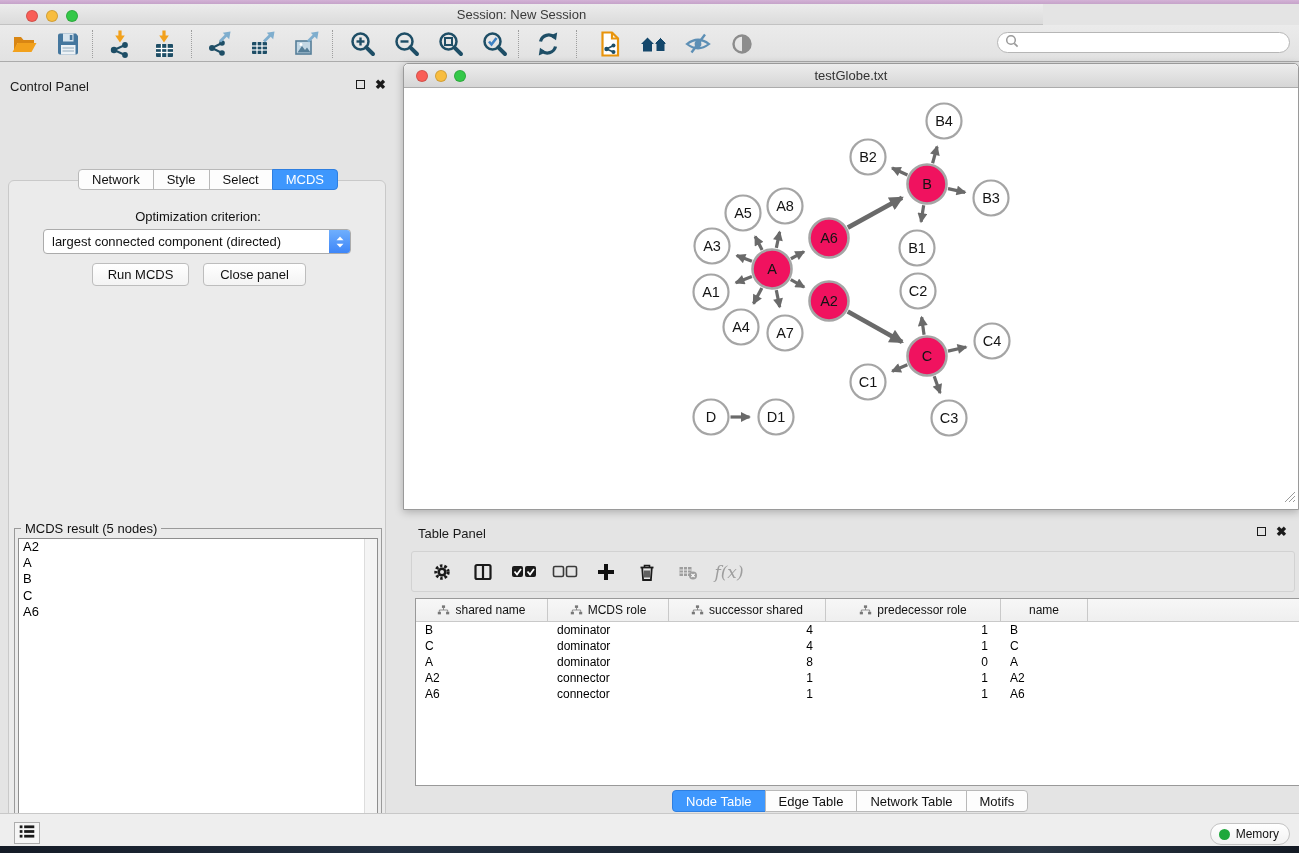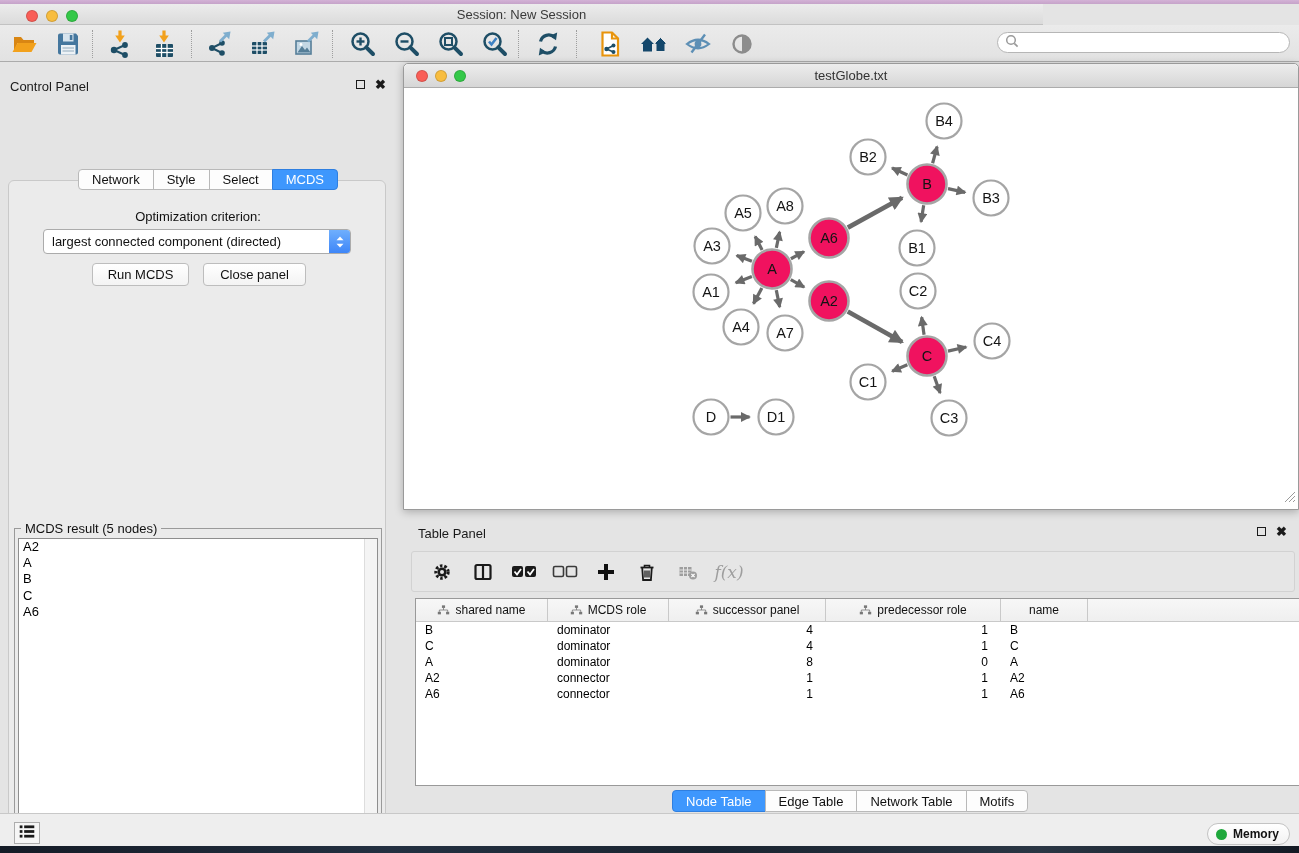--- a/index.html
+++ b/index.html
@@ -102,21 +102,21 @@
   .tp-tabs { left:269px; top:270px; }
   .tab.small { height:22px; font-size:13px; }
 
   
   .status-bar { position:absolute; left:0; top:813px; width:1299px; height:33px;
     background:#EEEEEE; border-top:1px solid #C8C8C8; }
   .list-btn { position:absolute; left:14px; top:8px; width:26px; height:22px; background:#F6F6F6;
     border:1px solid #ADADAD; display:flex; align-items:center; justify-content:center; }
   .memory-btn { position:absolute; right:9px; top:9px; height:22px; padding:0 10px 0 8px;
     background:linear-gradient(#FFFFFF,#F2F2F2); border:1px solid #C3C3C3; border-radius:11px;
-    display:flex; align-items:center; gap:6px; font-size:12px; color:#111;font-weight:bold; }
+    display:flex; align-items:center; gap:6px; font-size:12px; color:#111; }
   .memory-dot { width:11px; height:11px; border-radius:50%; background:#1FA83C; }
 </style>
 </head>
 <body>
 
 <div class="desktop-top"></div>
 
 <div class="titlebar">
   <div class="lights">
     <span class="light red"></span>
@@ -573,21 +573,21 @@
         </div>
         <div class="dt-hcell" style="width: 157px;">
           <span style="display: inline-flex;">
             <svg width="13" height="10" viewBox="0 0 18 14">
               <rect x="6.8" y="0.5" width="4.4" height="3.6" fill="#777"></rect>
               <rect x="1" y="9.5" width="4.4" height="3.6" fill="#777"></rect>
               <rect x="12.6" y="9.5" width="4.4" height="3.6" fill="#777"></rect>
               <path d="M9 4.1 V7 M3.2 9.5 V7 H14.8 V9.5" stroke="#777" fill="none" stroke-width="1.1"></path>
             </svg>
           </span>
-          <span>successor panel</span>
+          <span>successor shared</span>
         </div>
         <div class="dt-hcell" style="width: 175px;">
           <span style="display: inline-flex;">
             <svg width="13" height="10" viewBox="0 0 18 14">
               <rect x="6.8" y="0.5" width="4.4" height="3.6" fill="#777"></rect>
               <rect x="1" y="9.5" width="4.4" height="3.6" fill="#777"></rect>
               <rect x="12.6" y="9.5" width="4.4" height="3.6" fill="#777"></rect>
               <path d="M9 4.1 V7 M3.2 9.5 V7 H14.8 V9.5" stroke="#777" fill="none" stroke-width="1.1"></path>
             </svg>
           </span>

